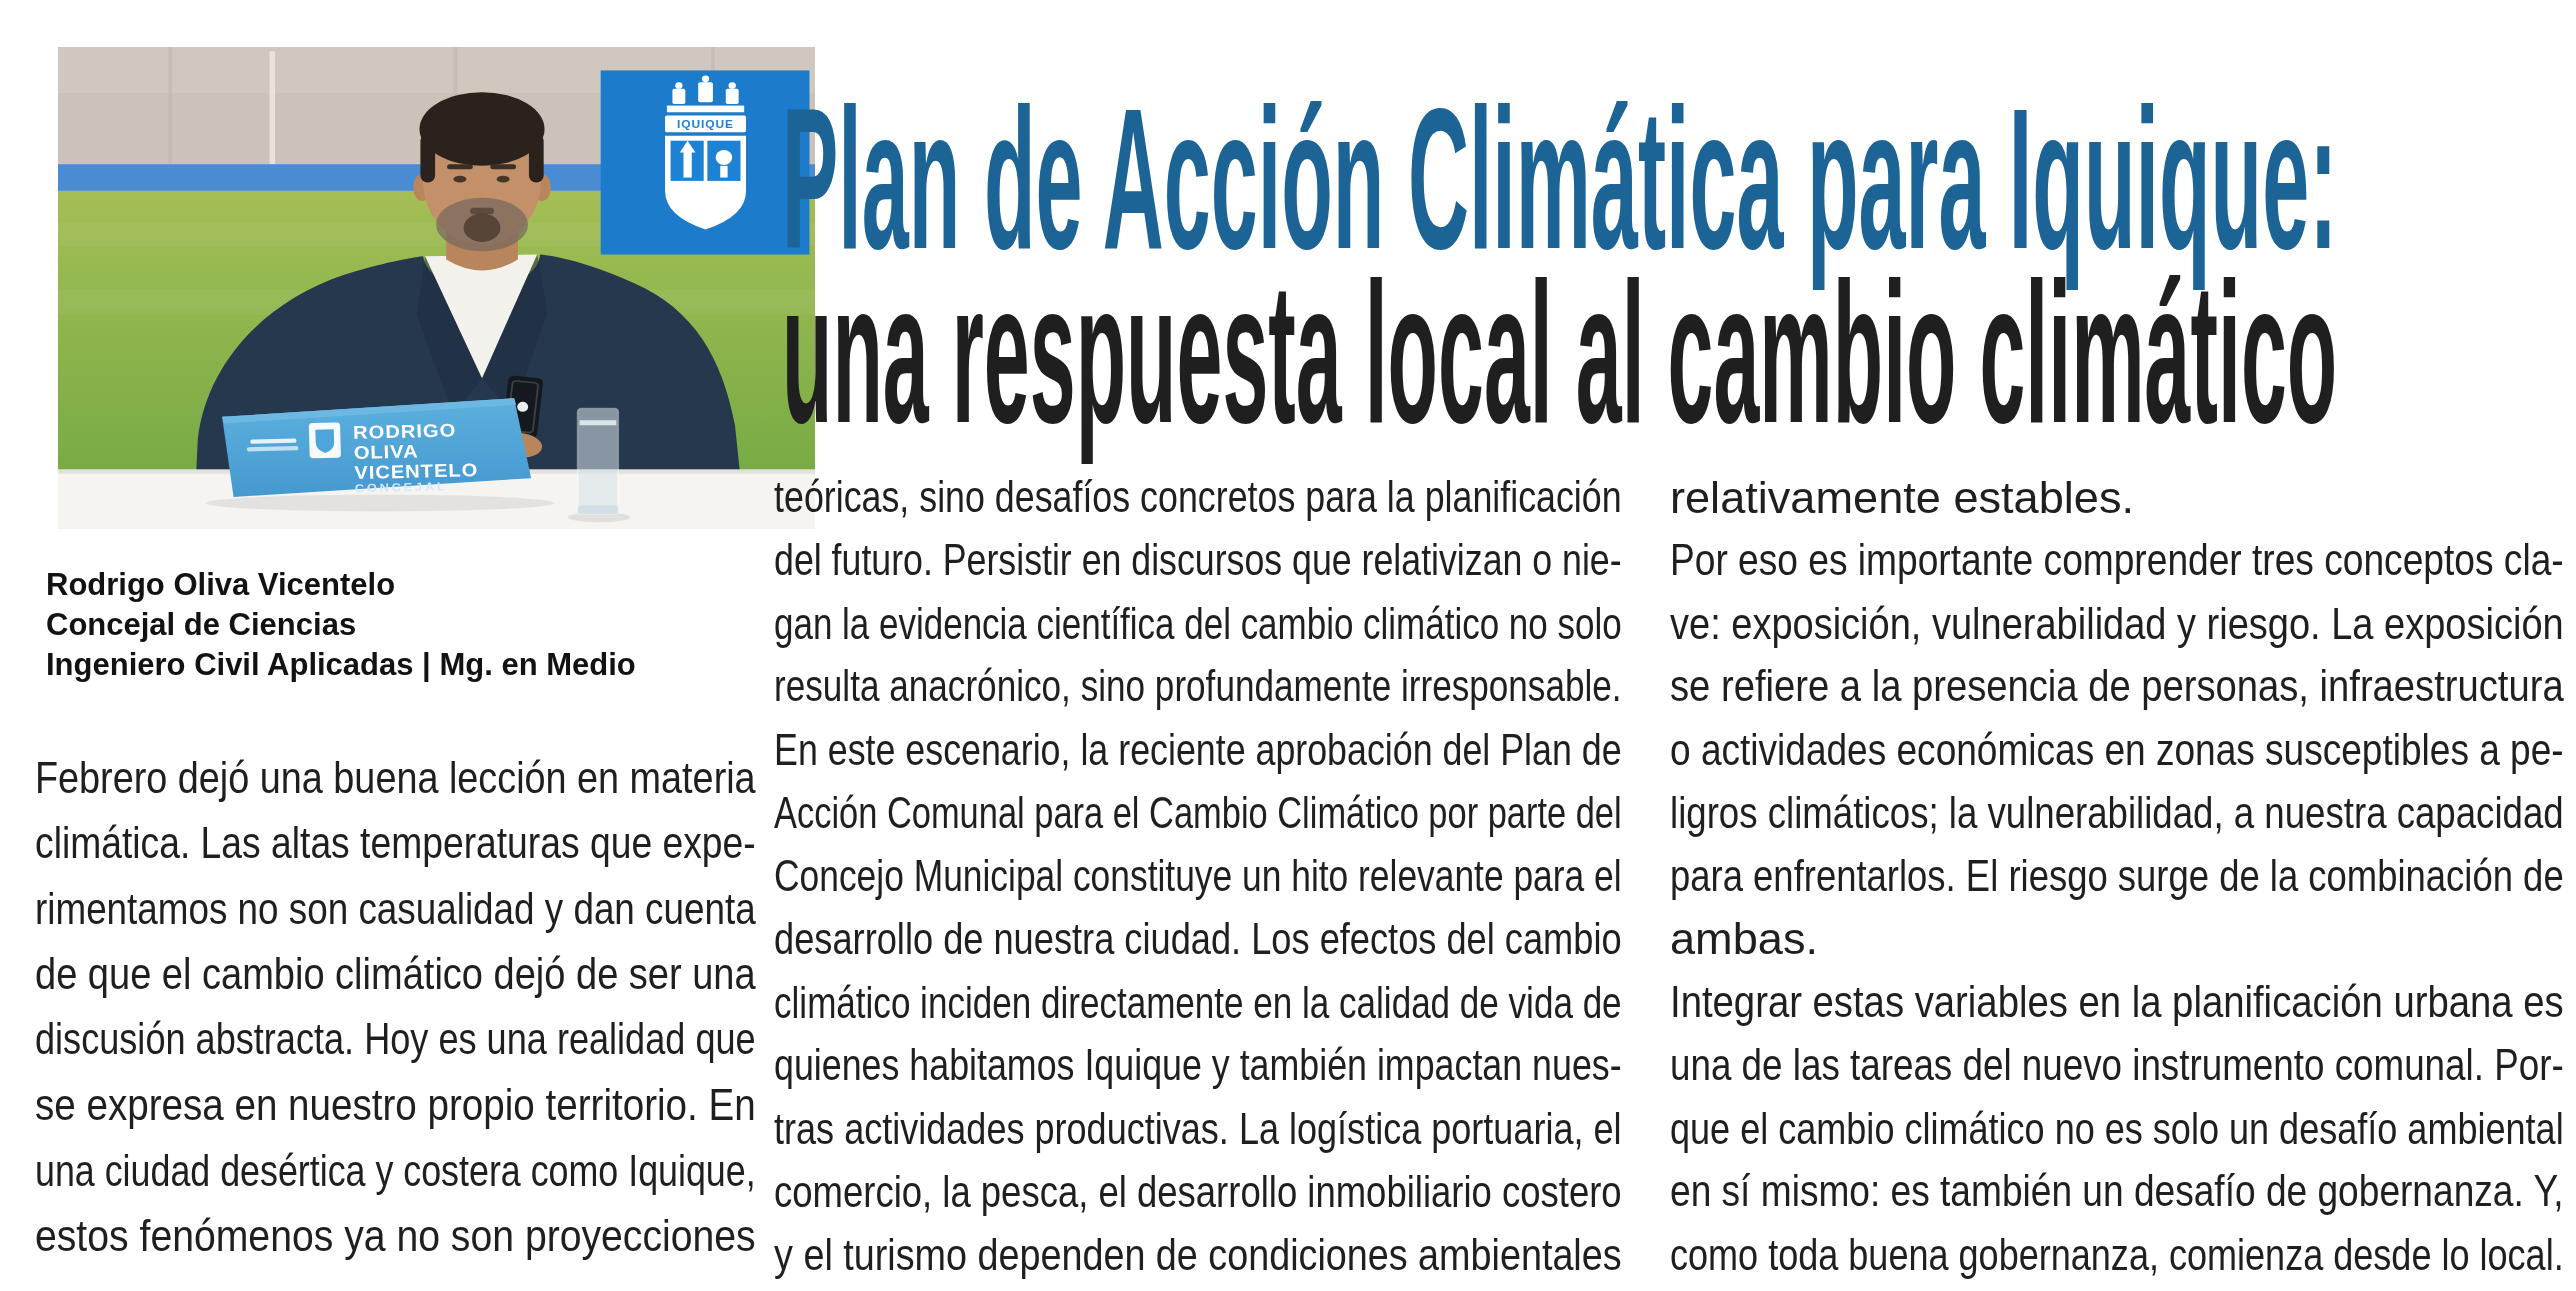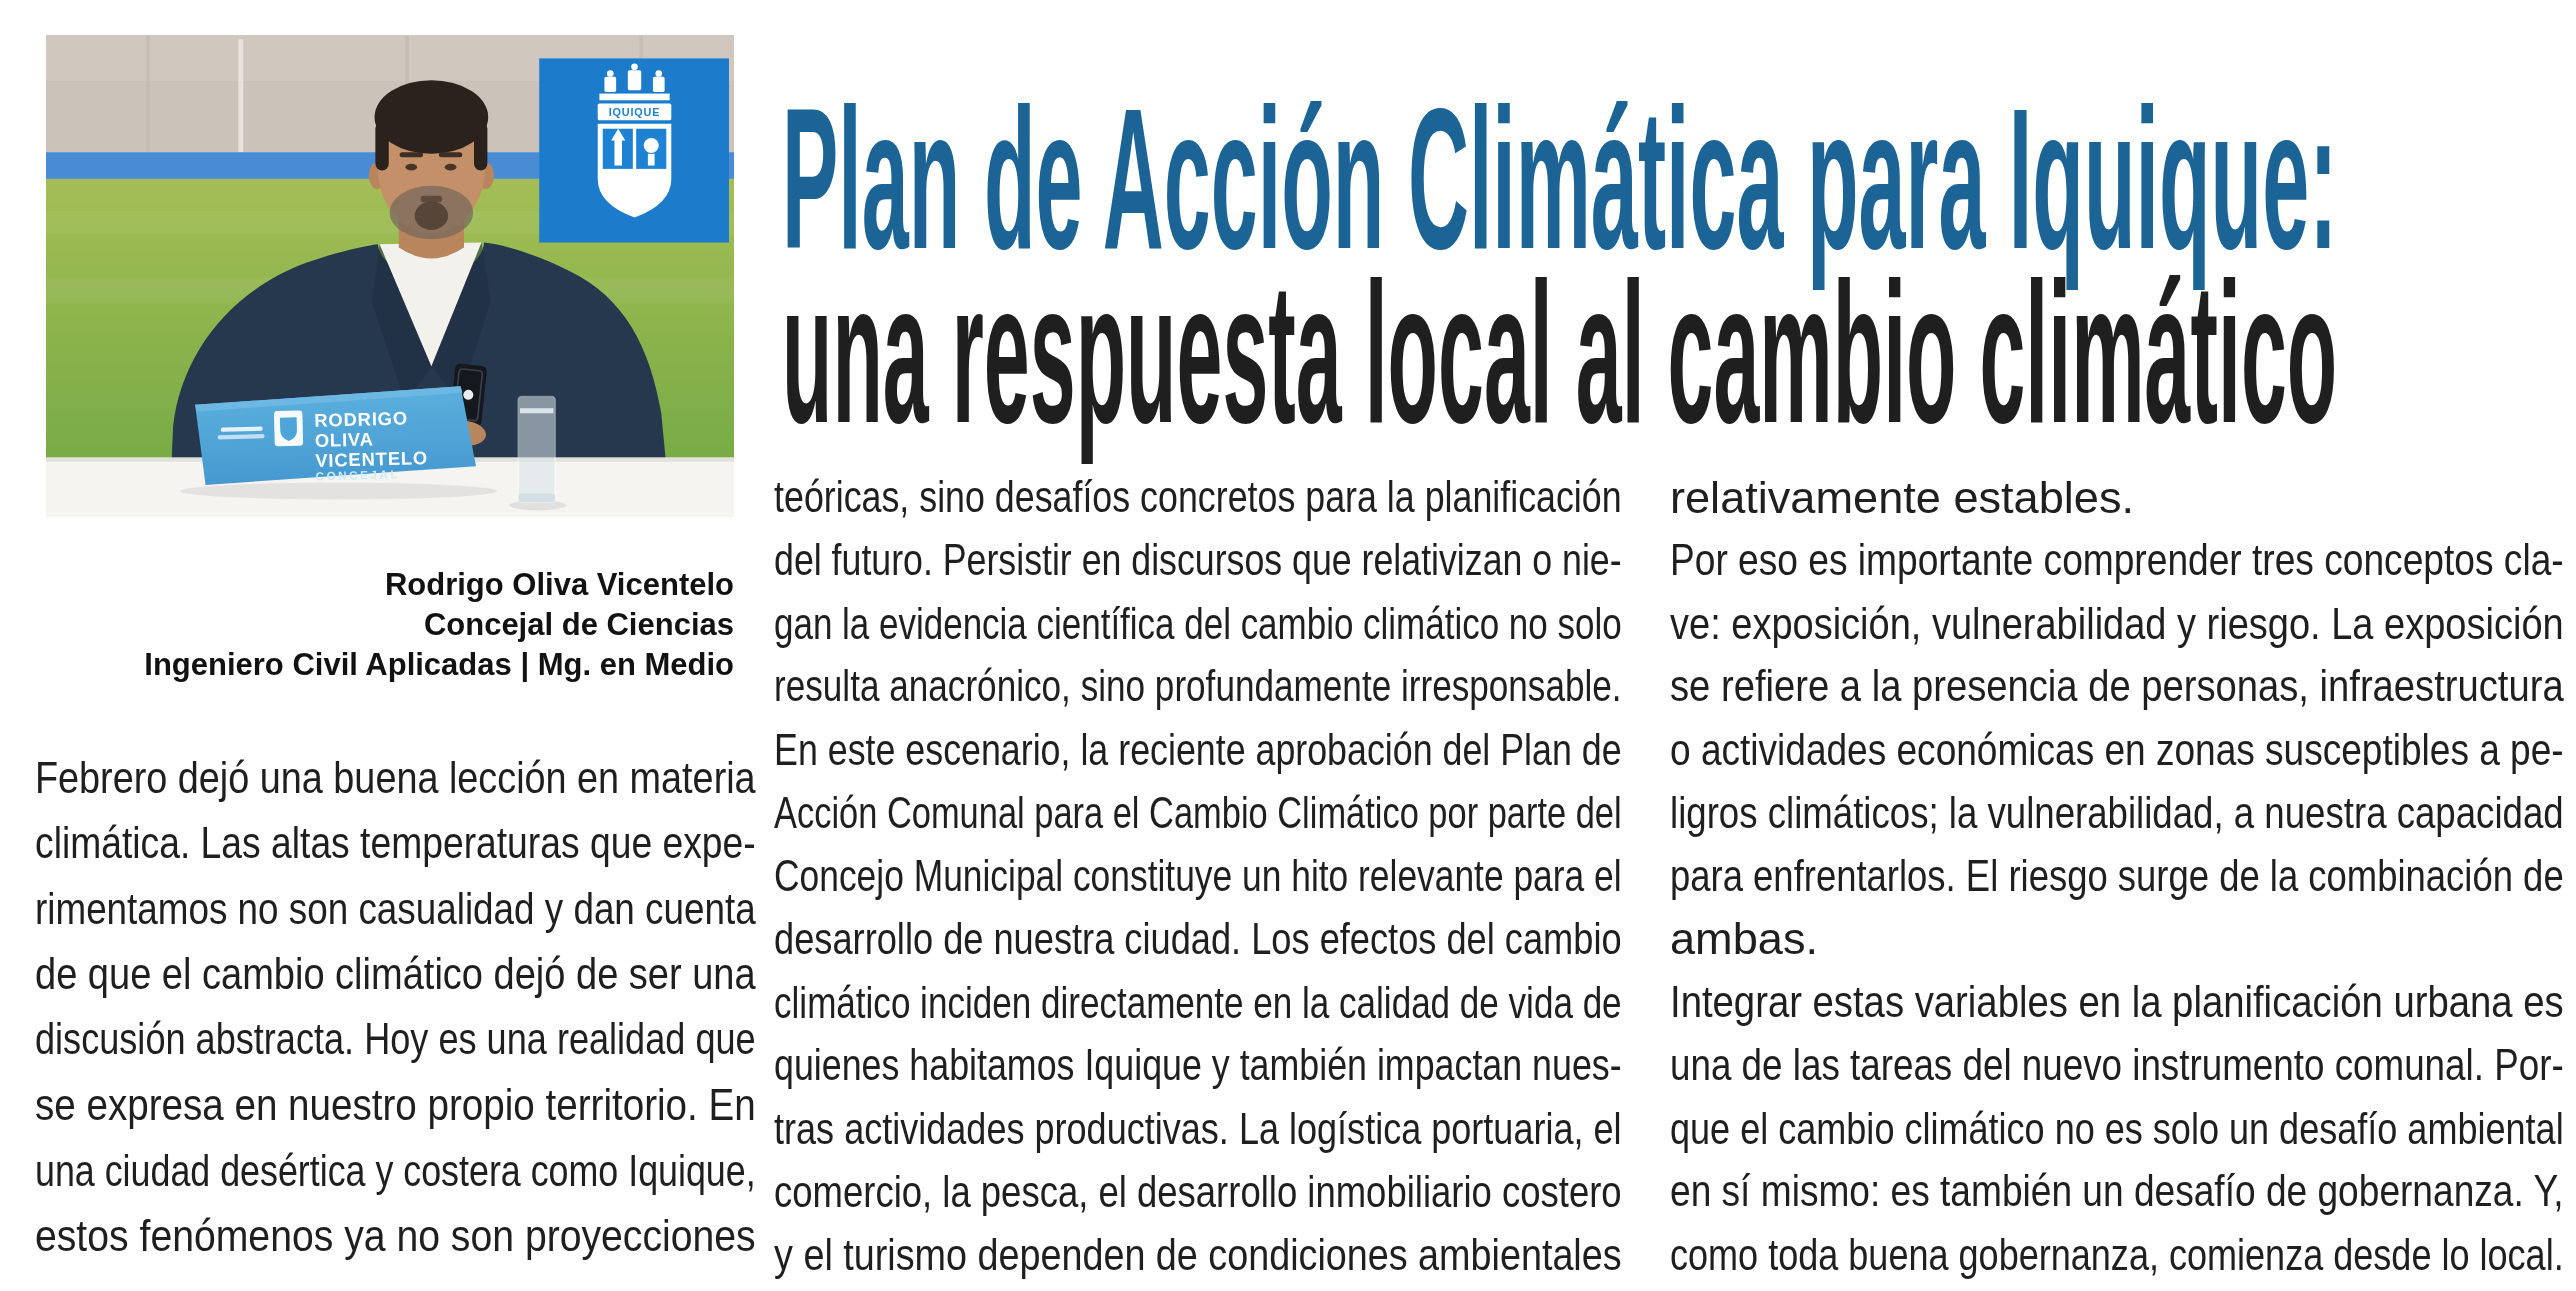--- a/index.html
+++ b/index.html
@@ -1,20 +1,20 @@
 <!DOCTYPE html>
 <html style="font-size:13.4px"><head>
 <meta charset="utf-8">
 <style>
   html,body{margin:0;padding:0;background:#ffffff;}
   .page{position:relative;width:2576px;height:1291px;background:#ffffff;overflow:hidden;
         font-family:"Liberation Sans",sans-serif;}
-  .photo{position:absolute;left:46px;top:35px;width:688px;height:482px;margin:0;}
+  .photo{position:absolute;left:46px;top:35px;width:757px;height:482px;margin:12px;}
   .photo svg{display:block;width:100%;height:100%;}
-  .caption{position:absolute;left:46px;top:565px;width:688px;text-align:right;
+  .caption{position:absolute;left:46px;top:565px;width:688px;text-align:left;
            font-weight:bold;font-size:31px;line-height:40px;color:#121212;}
   .headline-svg{position:absolute;left:780px;top:71px;width:1566px;height:393px;}
   .headline-svg text{font-family:"Liberation Sans",sans-serif;font-weight:bold;}
   .col-svg{position:absolute;}
   .col-svg text{font-family:"Liberation Sans",sans-serif;font-size:54px;fill:#1f1f1f;}
   #col-left{left:35px;top:744px;width:724px;height:547px;}
   #col-mid{left:774px;top:467px;width:851px;height:825px;}
   #col-right{left:1670px;top:467px;width:897px;height:825px;}
   .plate-name{font-family:"Liberation Sans",sans-serif;font-weight:bold;font-size:22px;
               fill:#ffffff;letter-spacing:1px;}

